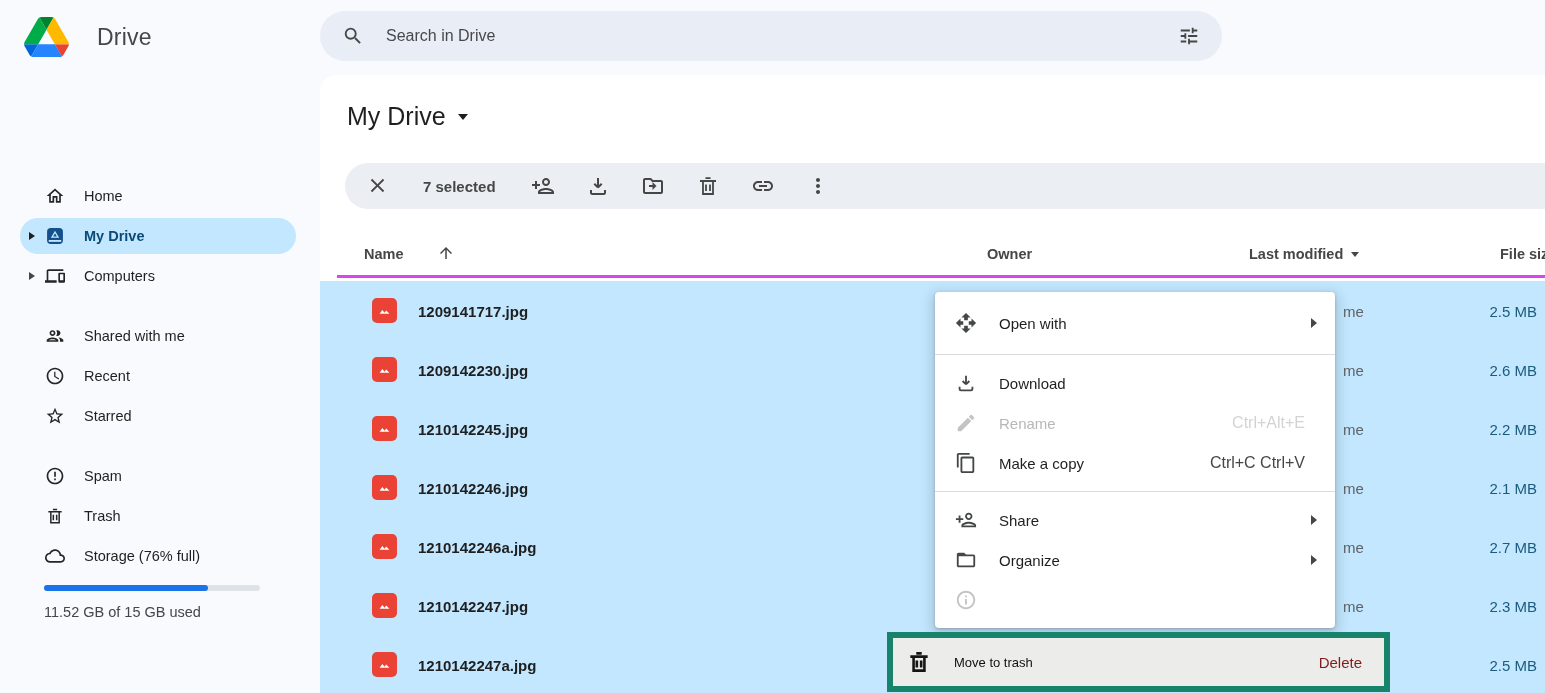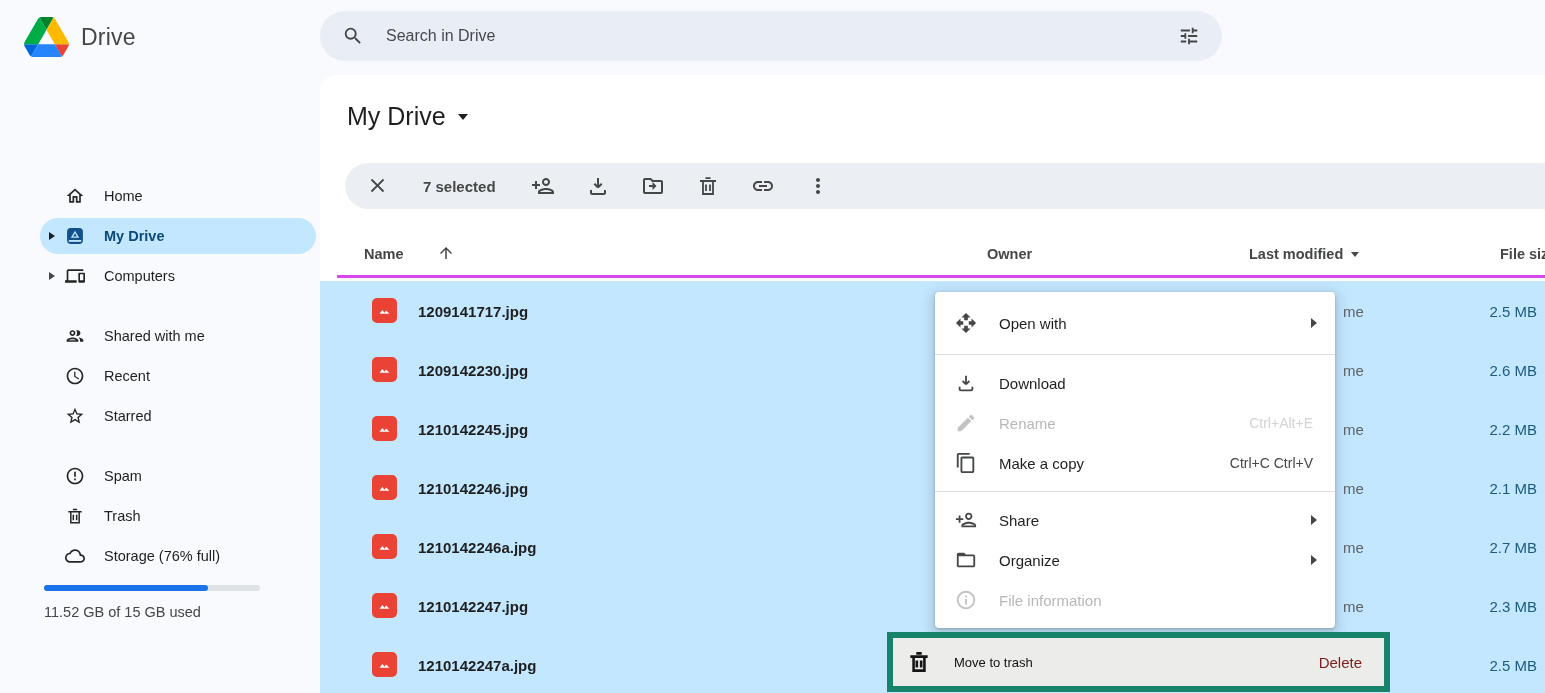--- a/index.html
+++ b/index.html
@@ -2,27 +2,27 @@
 <html><head>
 <meta charset="utf-8">
 <style>
   * { margin:0; padding:0; box-sizing:border-box; }
   html,body { width:1545px; height:693px; }
   body { font-family:"Liberation Sans", sans-serif; background:#f8fafd; overflow:hidden; }
   #app { position:relative; width:1545px; height:693px; }
 
   
   .sidebar { position:absolute; left:0; top:0; width:320px; height:693px; background:#f8fafd; }
-  .logo-row { display:flex; align-items:center; gap:12px; padding:14px 0 0 24px; height:60px; }
+  .logo-row { display:flex; align-items:center; gap:28px; padding:14px 0 0 24px; height:60px; }
   .logo-row .brand { font-size:23px; color:#444746; letter-spacing:.2px; }
   .new-btn { position:absolute; left:20px; top:86px; width:126px; height:68px; background:#fff; border:none;
              border-radius:18px; display:flex; align-items:center; gap:14px; padding-left:24px; cursor:pointer;
              box-shadow:0 1px 3px rgba(60,64,67,.3), 0 3px 8px 2px rgba(60,64,67,.15); }
   .new-btn span { font-size:16px; font-weight:700; color:#1f1f1f; }
-  .nav { position:absolute; left:0; top:178px; width:320px;margin-left:20px; }
+  .nav { position:absolute; left:0; top:178px; width:320px; }
   .nav-item { height:36px; margin:0 24px 4px 20px; border-radius:18px; display:flex; align-items:center; cursor:pointer; position:relative; }
   .nav-item .caret { position:absolute; left:9px; width:0; height:0; border-left:6px solid #444746; border-top:4px solid transparent; border-bottom:4px solid transparent; }
   .nav-item .nicon { width:20px; height:20px; margin-left:25px; flex:0 0 20px; color:#252525; }
   .nav-item .nlabel { margin-left:19px; font-size:14.5px; color:#1f1f1f; }
   .nav-item.selected { background:#c2e7ff; }
   .nav-item.selected .nlabel { color:#0b4a77; font-weight:700; }
   .nav-gap { height:20px; }
   .storage-track { position:absolute; left:44px; top:585px; width:216px; height:6px; border-radius:3px; background:#dfe3e8; }
   .storage-fill { width:76%; height:6px; border-radius:3px; background:#1a73e8; }
   .usage-text { position:absolute; left:44px; top:604px; font-size:14.5px; color:#444746; }
@@ -61,21 +61,21 @@
 
   
   .ctx-menu { position:absolute; left:935px; top:292px; width:400px; background:#fff; border-radius:4px; z-index:20;
               box-shadow:0 1px 3px rgba(60,64,67,.3), 0 4px 12px 4px rgba(60,64,67,.18); }
   .ctx-sec { padding:8px 0; border-bottom:1px solid #dadce0; }
   .ctx-sec:last-child { border-bottom:none; }
   .ctx-item { height:40px; display:flex; align-items:center; padding:0 14px 0 20px; gap:22px; cursor:pointer; }
   .ctx-item.tall { height:46px; }
   .ctx-item .cicon { width:22px; height:22px; flex:0 0 22px; color:#444746; }
   .ctx-item .clabel { flex:1; font-size:15px; color:#1f1f1f; }
-  .ctx-item .cshort { font-size:14px; color:#444746; margin-right:8px; }
+  .ctx-item .cshort { font-size:16px; color:#444746; margin-right:16px; }
   .ctx-item .sub { width:0; height:0; border-left:6px solid #444746; border-top:5px solid transparent; border-bottom:5px solid transparent; margin-right:4px; }
   .ctx-item.disabled { cursor:default; }
   .ctx-item.disabled .cicon { color:#c3c3c3; }
   .ctx-item.disabled .clabel { color:#b7b7b7; }
   .ctx-item.disabled .cshort { color:#d3d3d3; }
 
   
   .trash-annot { position:absolute; left:887px; top:632px; width:503px; height:60px; background:#17836a; z-index:30; padding:6px; }
   .trash-row { width:100%; height:100%; background:#ececea; display:flex; align-items:center; gap:22px; padding:0 22px 0 13px; cursor:pointer; }
   .trash-row .cicon { width:26px; height:26px; color:#151515; }
@@ -398,21 +398,20 @@
         </span>
         <span class="clabel">Organize</span>
         <span class="sub"></span>
       </div>
       <div class="ctx-item disabled">
         <span class="cicon">
           <svg width="22" height="22" viewBox="0 0 24 24" fill="currentColor">
               <path d="M11 7h2v2h-2zm0 4h2v6h-2zm1-9C6.48 2 2 6.48 2 12s4.48 10 10 10 10-4.48 10-10S17.52 2 12 2zm0 18c-4.41 0-8-3.59-8-8s3.59-8 8-8 8 3.59 8 8-3.59 8-8 8z"></path>
             </svg>
         </span>
-        <span class="clabel">File information</span>
       </div>
     </div>
   </div>
 
   <div class="trash-annot">
     <div class="trash-row">
       <span class="cicon">
         <svg width="26" height="26" viewBox="0 0 24 24" fill="none" stroke="currentColor" stroke-width="2.4">
             <path d="M7 7.5v12.5h10V7.5M4 7h16M9.5 4h5M10 10.5v6.5M14 10.5v6.5"></path>
           </svg>

